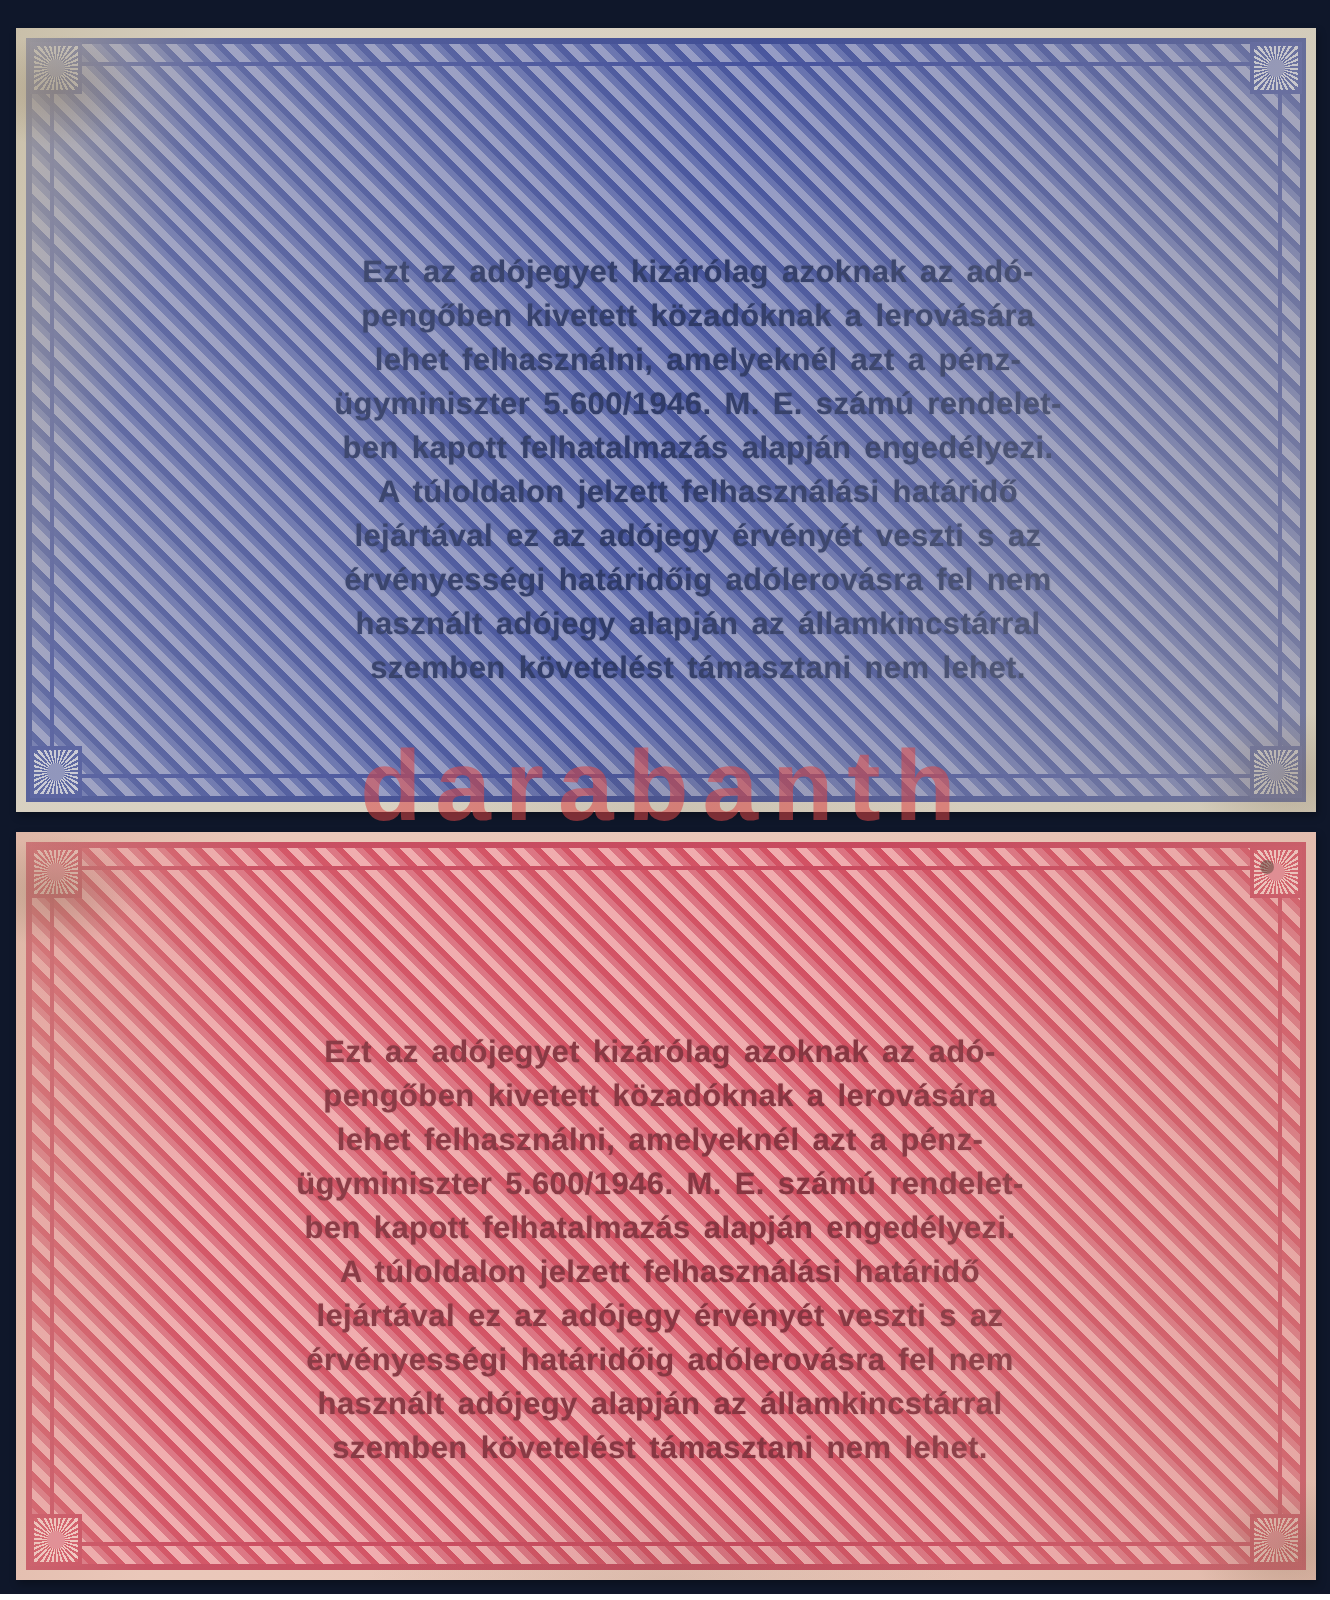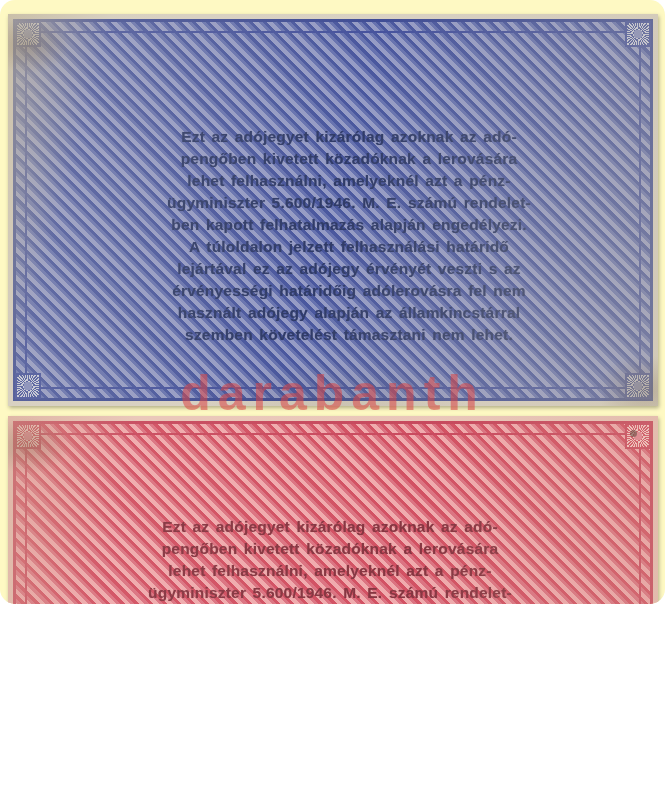--- a/index.html
+++ b/index.html
@@ -9,24 +9,23 @@
   }
   body {
     width: 665px;
     height: 800px;
     font-family: "Liberation Sans", sans-serif;
     overflow: hidden;
   }
   .scene {
     position: relative;
     width: 665px;
-    height: 604px;
-    background: #fef9c3;
+    height: 797px;
+    background: #0f172a;
     overflow: hidden;
-    border-radius: 15px;
   }
 
   
   .note {
     position: absolute;
     overflow: hidden;
     box-sizing: border-box;
   }
 
   

